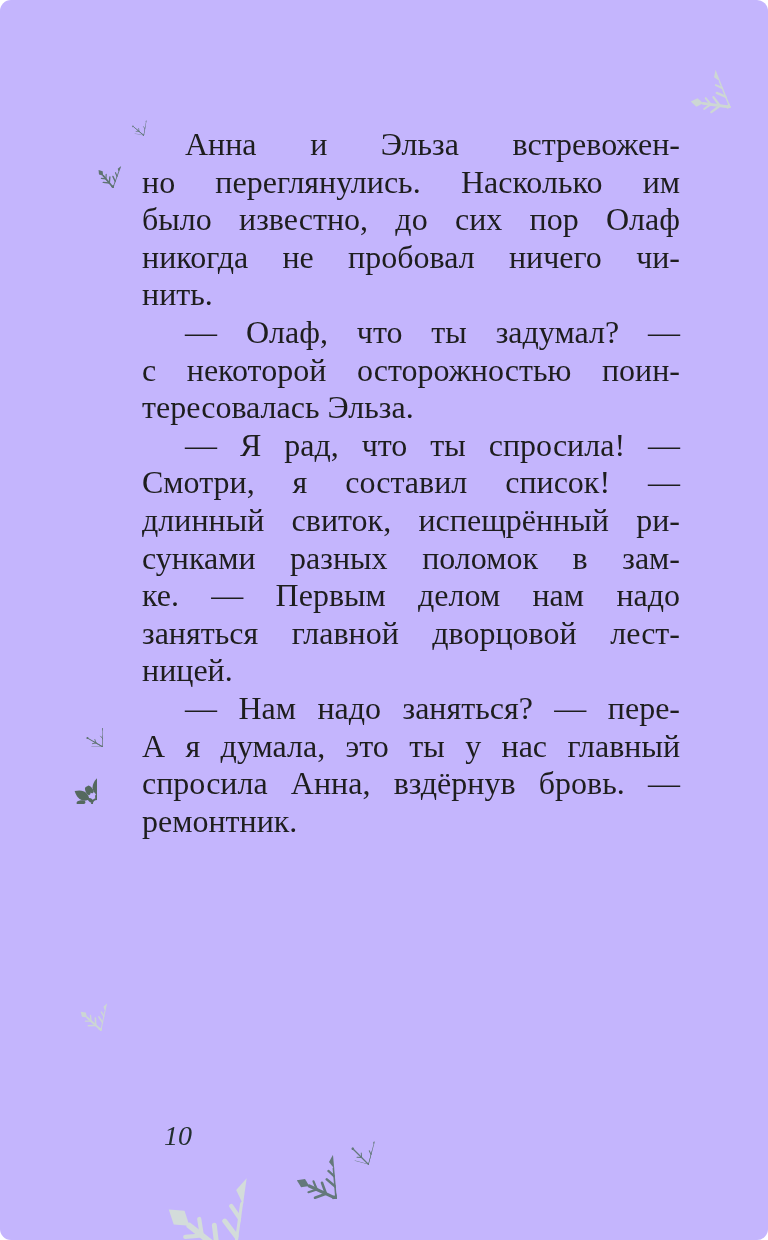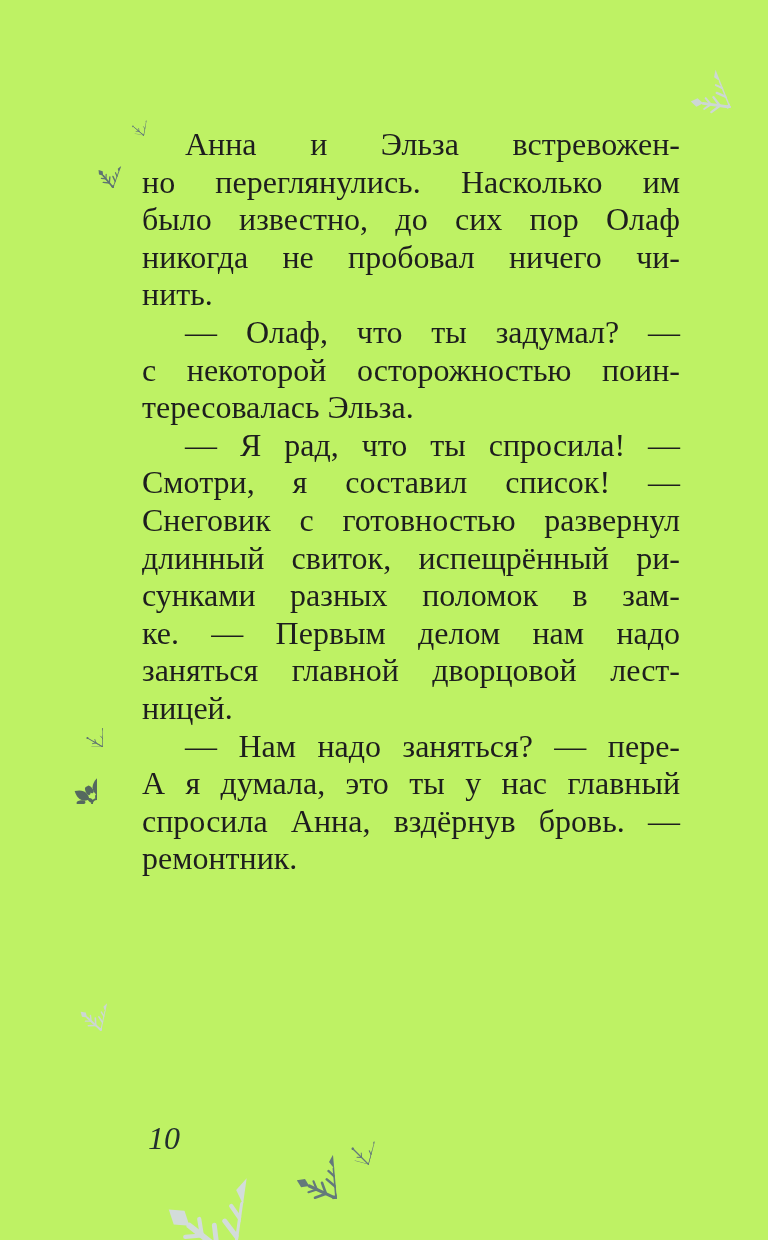--- a/index.html
+++ b/index.html
@@ -4,23 +4,24 @@
 <style>
   html, body {
     margin: 0;
     padding: 0;
     background: #ffffff;
   }
   .page {
     position: relative;
     width: 768px;
     height: 1240px;
-    background: #bef264;
+    background: #c4b5fd;
     overflow: hidden;
     font-family: "Liberation Serif", serif;
+    border-radius: 11px;
   }
   .text-block {
     position: absolute;
     left: 142px;
     top: 126px;
     width: 538px;
     color: #1e1e1e;
     font-size: 32px;
     line-height: 37.6px;
   }
@@ -41,22 +42,23 @@
   }
   .line.last {
     text-align: center;
     text-align-last: left;
   }
   .page-number {
     position: absolute;
     left: 148px;
     top: 1120px;
     width: 60px;
+    text-align: center;
     font-style: italic;
-    font-size: 32px;
+    font-size: 28px;
     color: #222e2e;
     z-index: 3;
   }
   .flake {
     position: absolute;
     display: block;
     z-index: 1;
   }
   .defs-svg {
     position: absolute;
@@ -167,21 +169,20 @@
         <div class="line last">нить.</div>
       </div>
       <div class="para">
         <div class="line first">— Олаф, что ты задумал? —</div>
         <div class="line">с некоторой осторожностью поин-</div>
         <div class="line last">тересовалась Эльза.</div>
       </div>
       <div class="para">
         <div class="line first">— Я рад, что ты спросила! —</div>
         <div class="line">Смотри, я составил список! —</div>
-        <div class="line">Снеговик с готовностью развернул</div>
         <div class="line">длинный свиток, испещрённый ри-</div>
         <div class="line">сунками разных поломок в зам-</div>
         <div class="line">ке. — Первым делом нам надо</div>
         <div class="line">заняться главной дворцовой лест-</div>
         <div class="line last">ницей.</div>
       </div>
       <div class="para">
         <div class="line first">— Нам надо заняться? — пере-</div>
         <div class="line">А я думала, это ты у нас главный</div>
         <div class="line">спросила Анна, вздёрнув бровь. —</div>

